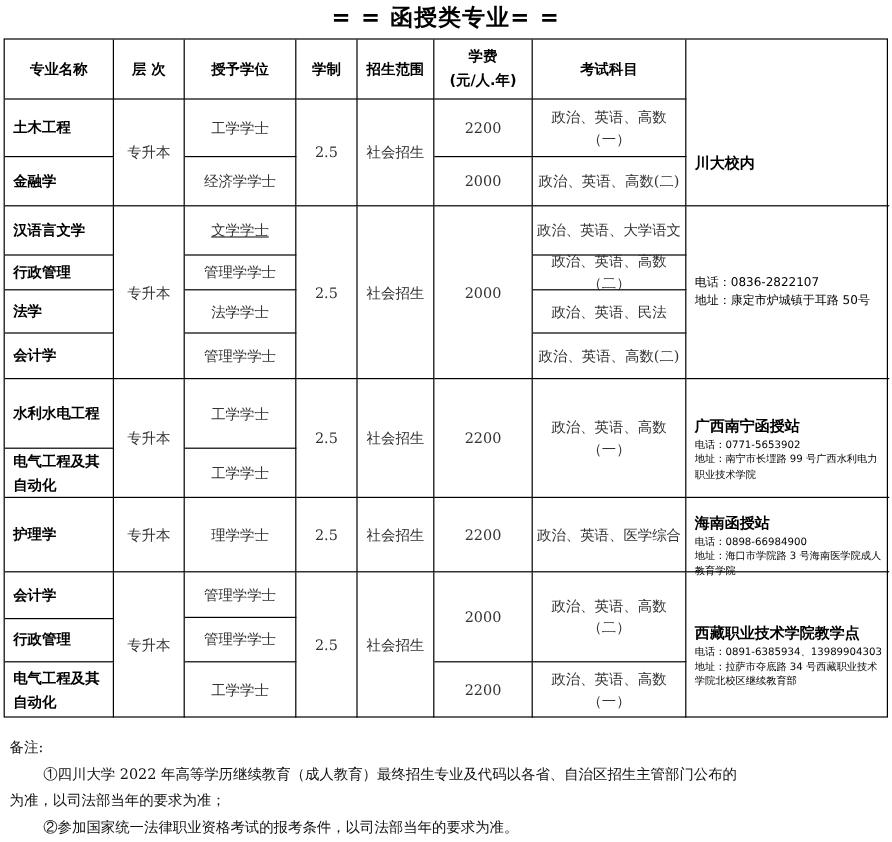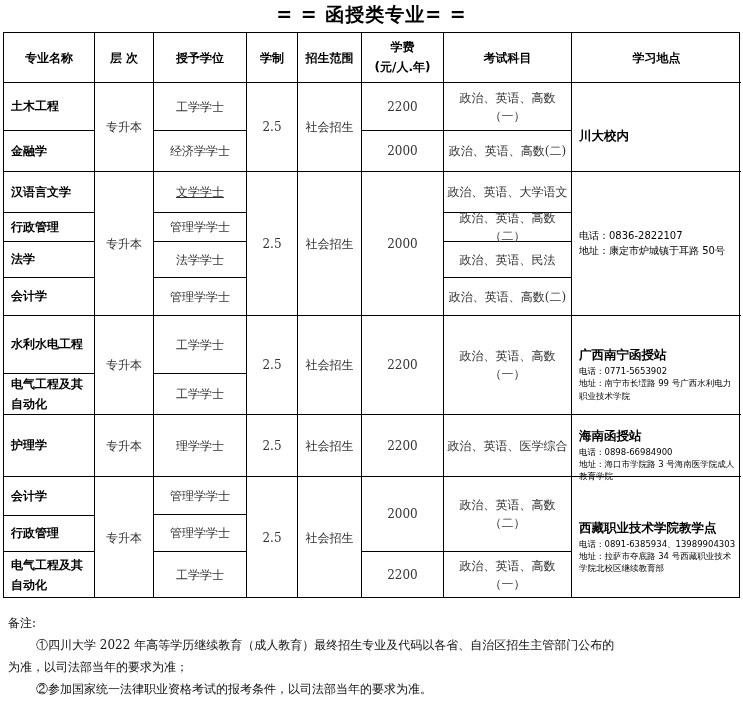--- a/index.html
+++ b/index.html
@@ -29,21 +29,20 @@
   <div class="cell hdr" style="left:91px;top:0;width:59px;height:50px;">层 次</div>
   <div class="cell hdr" style="left:0;top:0;width:91px;height:50px;">专业名称</div>
   <div class="cell hdr" style="left:150px;top:0;width:93px;height:50px;">授予学位</div>
   <div class="cell hdr" style="left:243px;top:0;width:51px;height:50px;">学制</div>
   <div class="cell hdr" style="left:294px;top:0;width:64px;height:50px;">招生范围</div>
   <div class="cell hdr" style="left:358px;top:0;width:82px;height:50px;flex-direction:column;line-height:1.6;">
     <span>学费</span>
     <span>(元/人.年)</span>
   </div>
   <div class="cell hdr" style="left:440px;top:0;width:128px;height:50px;">考试科目</div>
-  <div class="cell hdr noright" style="left:568px;top:0;width:169px;height:50px;">学习地点</div>
 
   <div class="cell name" style="left:0;top:50px;width:91px;height:48px;">土木工程</div>
   <div class="cell name" style="left:0;top:98px;width:91px;height:41px;">金融学</div>
   <div class="cell serif" style="left:91px;top:50px;width:59px;height:89px;">专升本</div>
   <div class="cell serif" style="left:150px;top:50px;width:93px;height:48px;">工学学士</div>
   <div class="cell serif" style="left:150px;top:98px;width:93px;height:41px;">经济学学士</div>
   <div class="cell serif" style="left:243px;top:50px;width:51px;height:89px;">2.5</div>
   <div class="cell serif" style="left:294px;top:50px;width:64px;height:89px;">社会招生</div>
   <div class="cell serif" style="left:358px;top:50px;width:82px;height:48px;">2200</div>
   <div class="cell serif" style="left:358px;top:98px;width:82px;height:41px;">2000</div>

